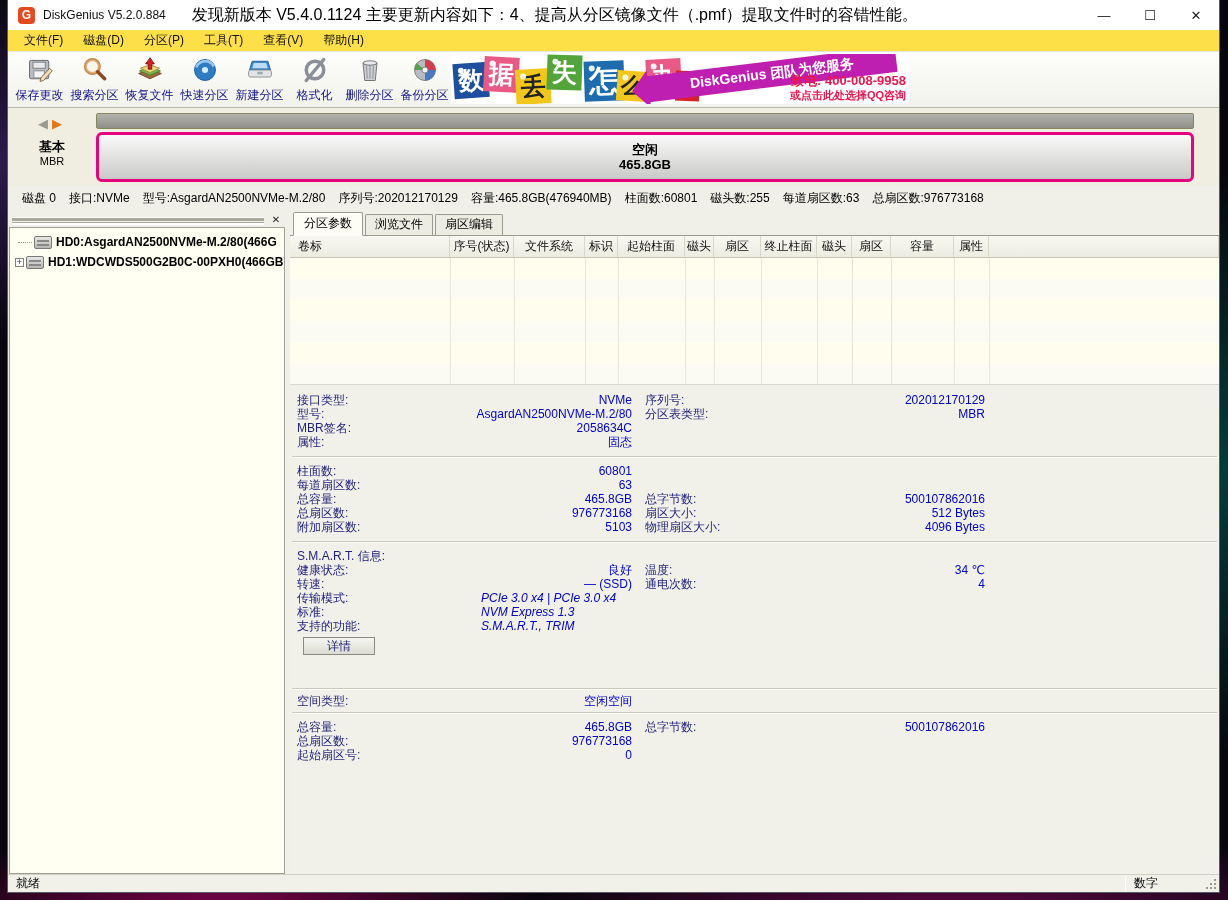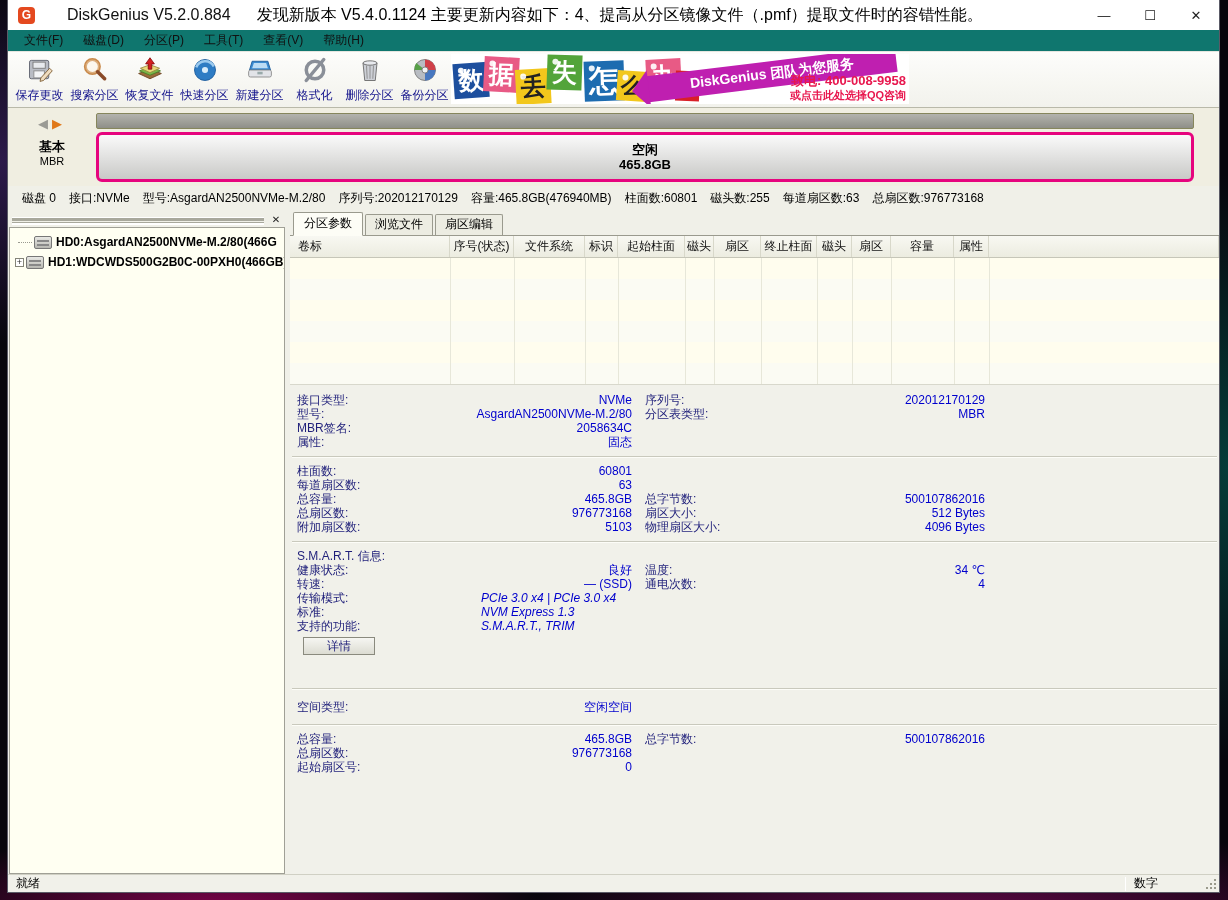--- a/index.html
+++ b/index.html
@@ -16,27 +16,27 @@
   }
   #win {
     position:absolute; left:7px; top:0; width:1213px; height:893px;
     background:#f0f0e8; border:1px solid #5a5a66; border-top:none;
     display:flex; flex-direction:column;
   }
   
   .titlebar { height:30px; background:#fff; display:flex; align-items:center; flex:0 0 auto; }
   .app-icon { width:17px; height:17px; margin:0 8px 0 10px; background:#e4491f; border-radius:4px;
     color:#fff; font-weight:bold; font-size:12px; line-height:17px; text-align:center; }
-  .title-text { font-size:16px; color:#111; margin-right:26px; white-space:nowrap;margin-left:24px; }
+  .title-text { font-size:12px; color:#111; margin-right:26px; white-space:nowrap; }
   .update-text { font-size:16px; color:#000000; white-space:nowrap; overflow:hidden; flex:1 1 auto; }
   .win-btns { display:flex; height:30px; flex:0 0 auto; }
   .win-btn { width:46px; height:30px; display:flex; align-items:center; justify-content:center;
     font-size:13px; color:#222; cursor:default; }
   
-  .menubar { height:22px; background:#0f766e; display:flex; align-items:center; padding-left:6px;
+  .menubar { height:22px; background:#fde047; display:flex; align-items:center; padding-left:6px;
     border-bottom:1px solid #e6e6e0; flex:0 0 auto; }
   .menu-item { padding:0 10px; line-height:21px; color:#111; }
   
   .toolbar { height:56px; background:linear-gradient(#fdfdfb,#f2f2ec); display:flex; align-items:flex-start;
     border-bottom:1px solid #b9b9a9; position:relative; flex:0 0 auto; }
   .tb-btn { width:55px; height:54px; display:flex; flex-direction:column; align-items:center; padding-top:3px; }
   .tb-btn:first-child { margin-left:4px; }
   .tb-icon { width:30px; height:30px; display:flex; align-items:center; justify-content:center; }
   .tb-label { font-size:12px; color:#14148c; white-space:nowrap; margin-top:2px; }
   
@@ -451,21 +451,21 @@
           <div class="drow">
               <span class="dl">支持的功能:</span>
               <span class="dv dvleft">S.M.A.R.T., TRIM</span>
             </div>
           <div class="dbtn">详情</div>
         </div>
 
         <div style="height:26px"></div>
         <div class="dsep"></div>
 
-        <div class="dsec" style="padding:10px 0">
+        <div class="dsec" style="padding:4px 0">
           <div class="drow">
               <span class="dl">空间类型:</span>
               <span class="dv">空闲空间</span>
             </div>
         </div>
 
         <div class="dsep"></div>
 
         <div class="dsec">
           <div class="drow">

